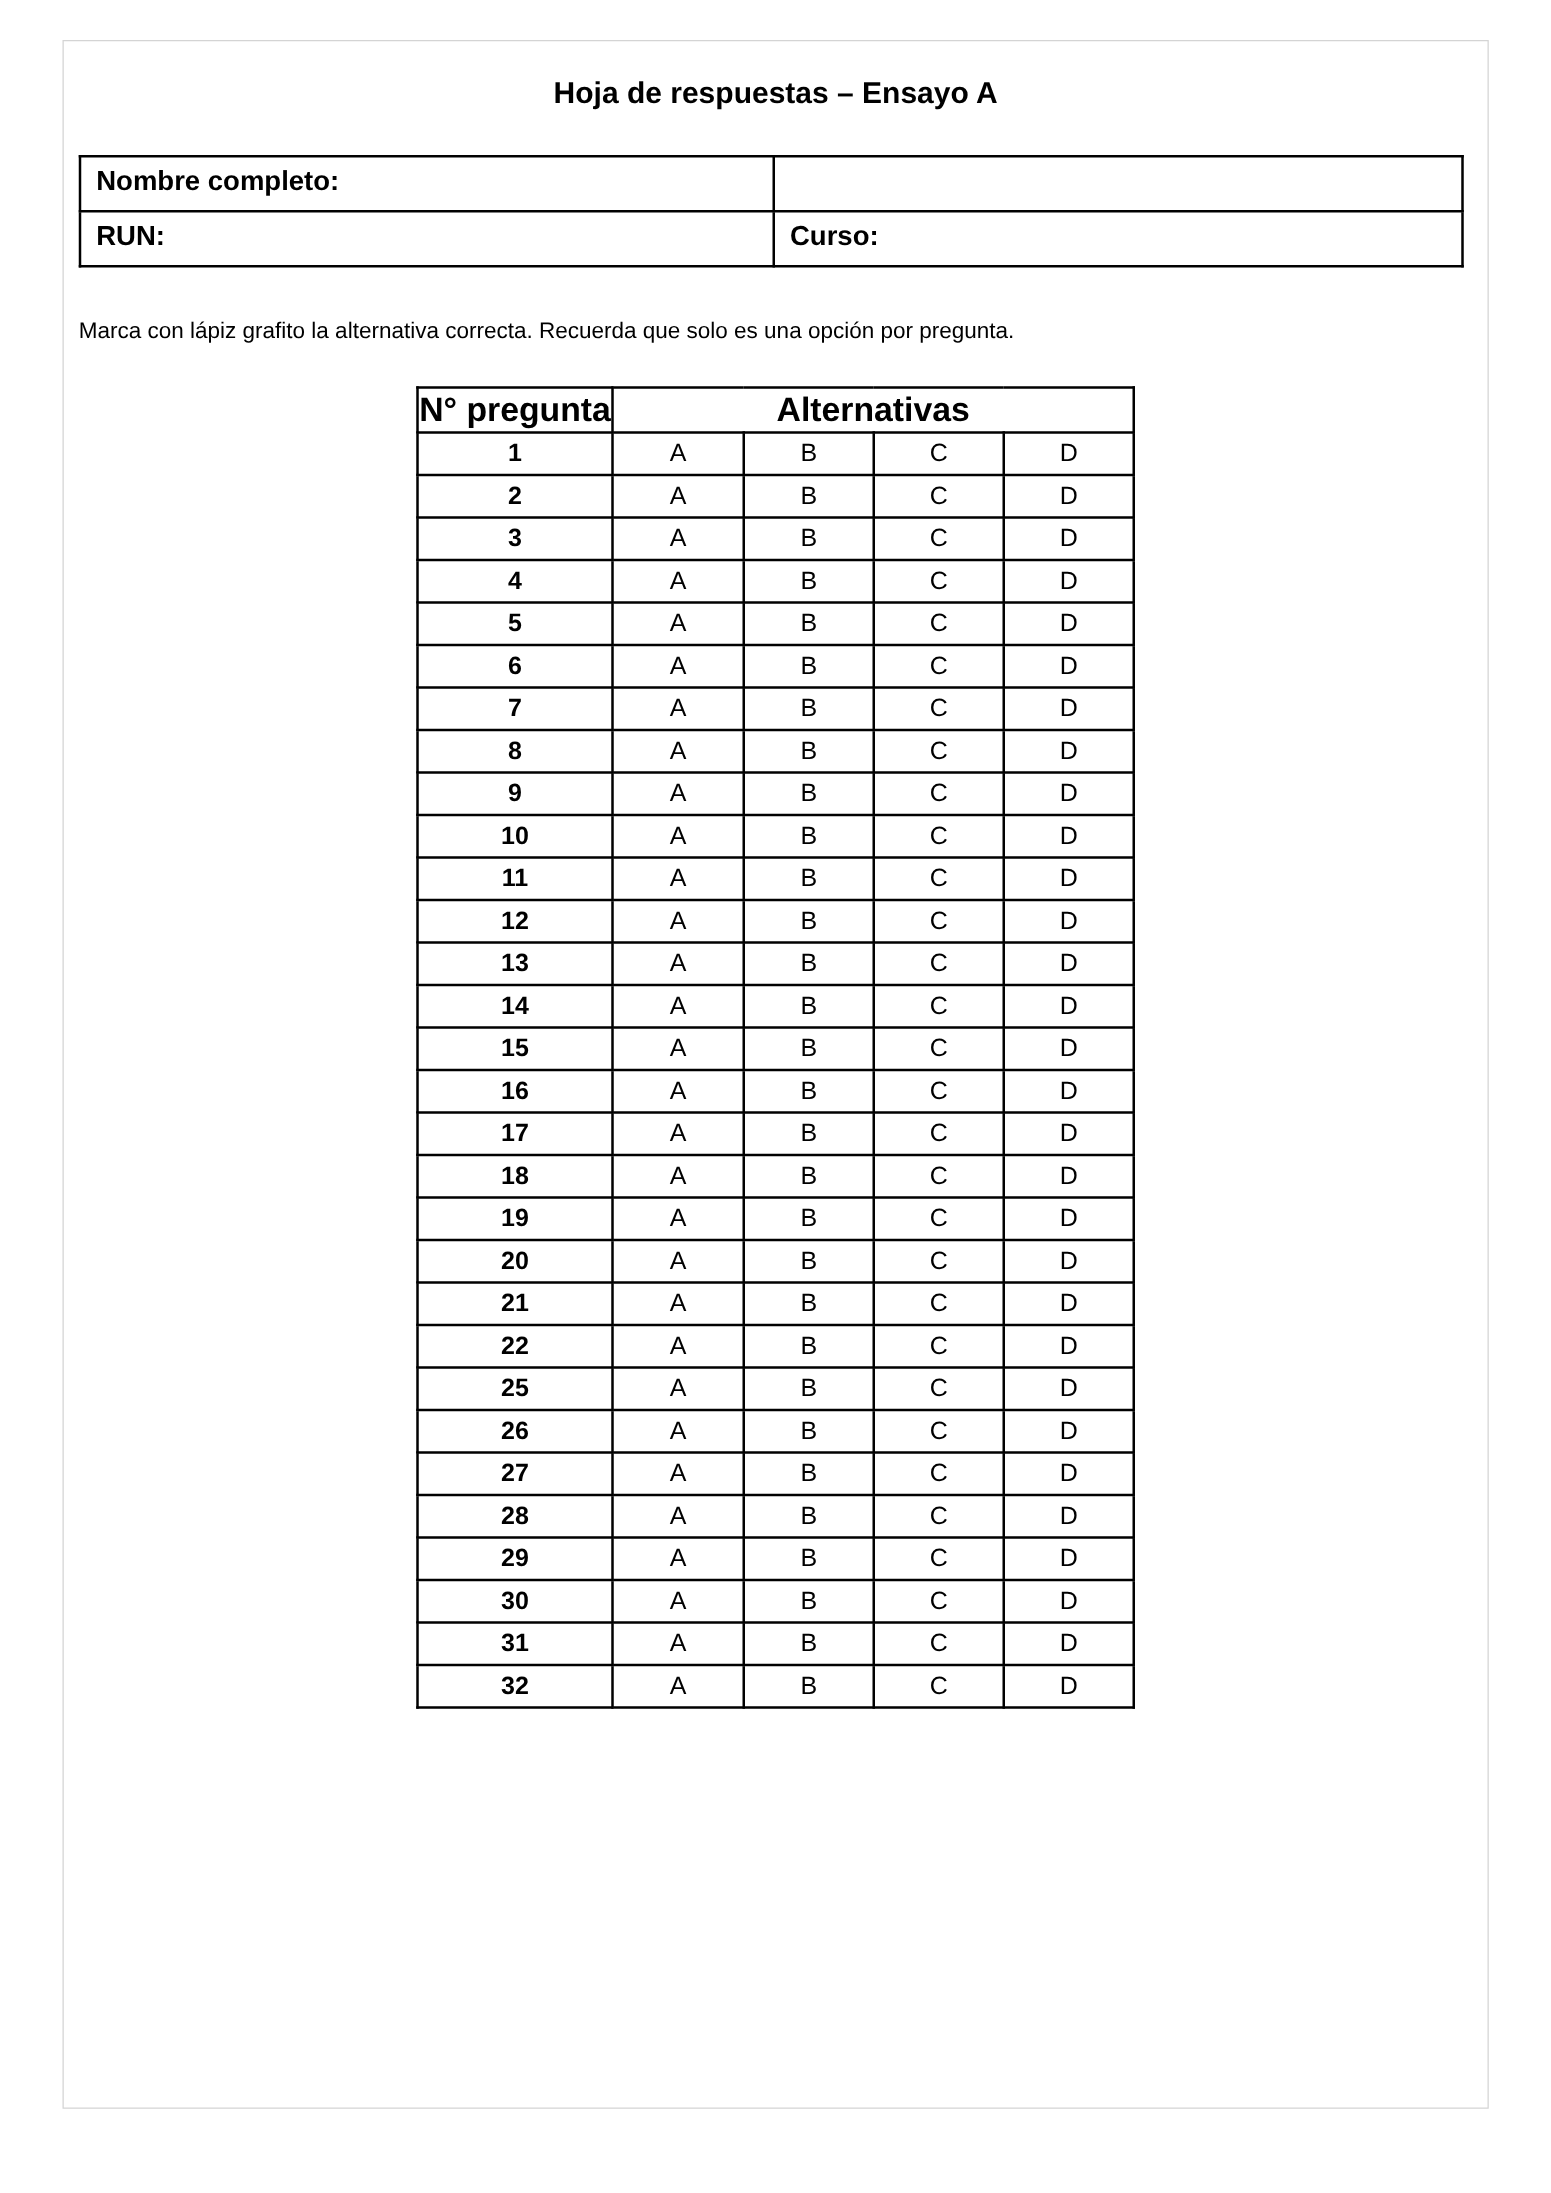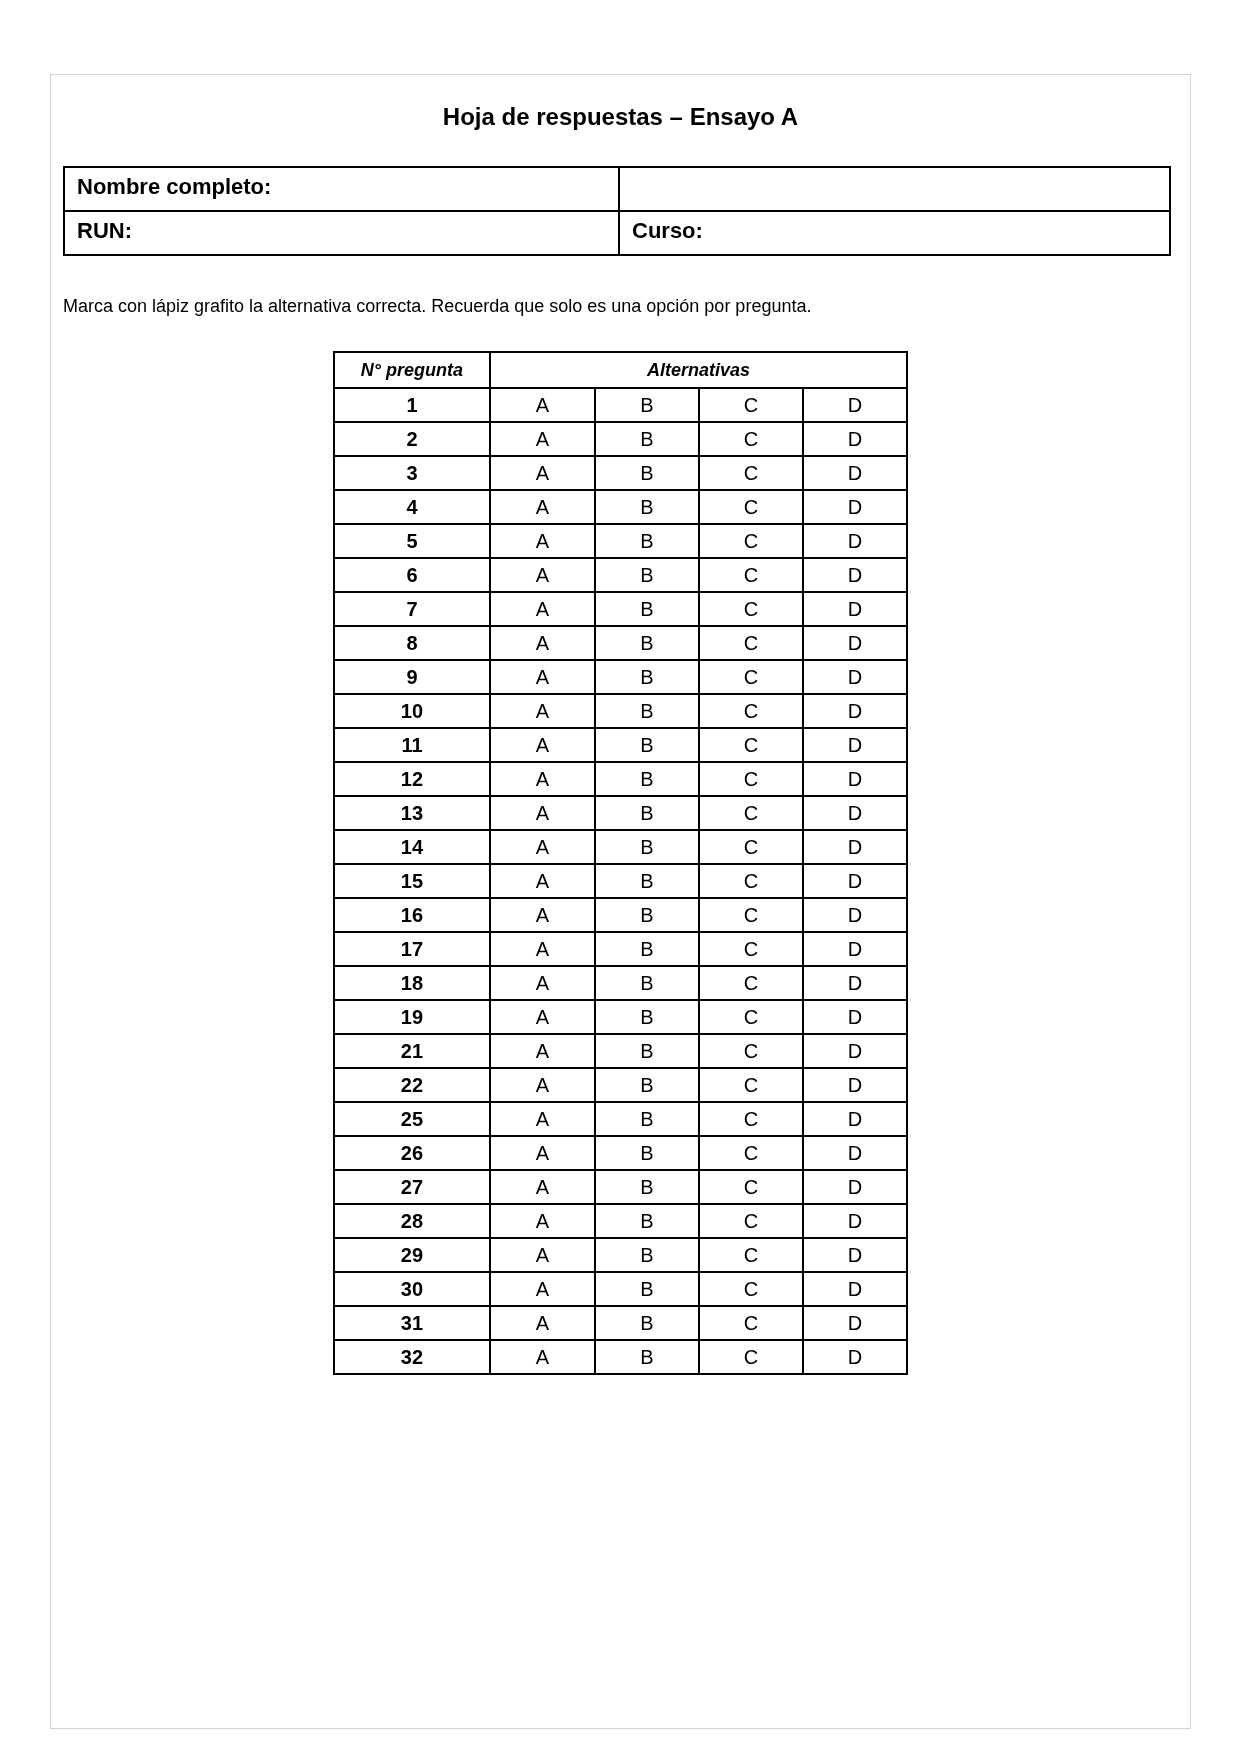--- a/index.html
+++ b/index.html
@@ -5,21 +5,21 @@
   html, body {
     margin: 0;
     padding: 0;
     background: #ffffff;
     font-family: "Liberation Sans", "DejaVu Sans", sans-serif;
     color: #000000;
   }
   .page {
     width: 1139px;
     height: 1653px;
-    margin: 74px auto 50px auto;
+    margin: 32px auto 50px auto;
     border: 1px solid #d4d4d4;
     background: #ffffff;
     box-sizing: content-box;
     overflow: hidden;
   }
   .doc-title {
     margin-top: 27px;
     text-align: center;
     font-size: 24px;
     line-height: 30px;
@@ -58,23 +58,22 @@
   }
   .answers-table th,
   .answers-table td {
     border: 2px solid #000000;
     text-align: center;
     vertical-align: middle;
     padding: 0;
   }
   .answers-table thead th {
     height: 34px;
-    font-size: 18px;
+    font-size: 27px;
     font-weight: bold;
-    font-style: italic;
   }
   .answers-table tbody td {
     height: 32px;
     font-size: 20px;
     font-weight: normal;
   }
   .answers-table tbody td.qnum {
     font-weight: bold;
   }
 </style>
@@ -246,20 +245,27 @@
           <td>D</td>
         </tr>
         <tr>
           <td class="qnum">19</td>
           <td>A</td>
           <td>B</td>
           <td>C</td>
           <td>D</td>
         </tr>
         <tr>
+          <td class="qnum">20</td>
+          <td>A</td>
+          <td>B</td>
+          <td>C</td>
+          <td>D</td>
+        </tr>
+        <tr>
           <td class="qnum">21</td>
           <td>A</td>
           <td>B</td>
           <td>C</td>
           <td>D</td>
         </tr>
         <tr>
           <td class="qnum">22</td>
           <td>A</td>
           <td>B</td>

